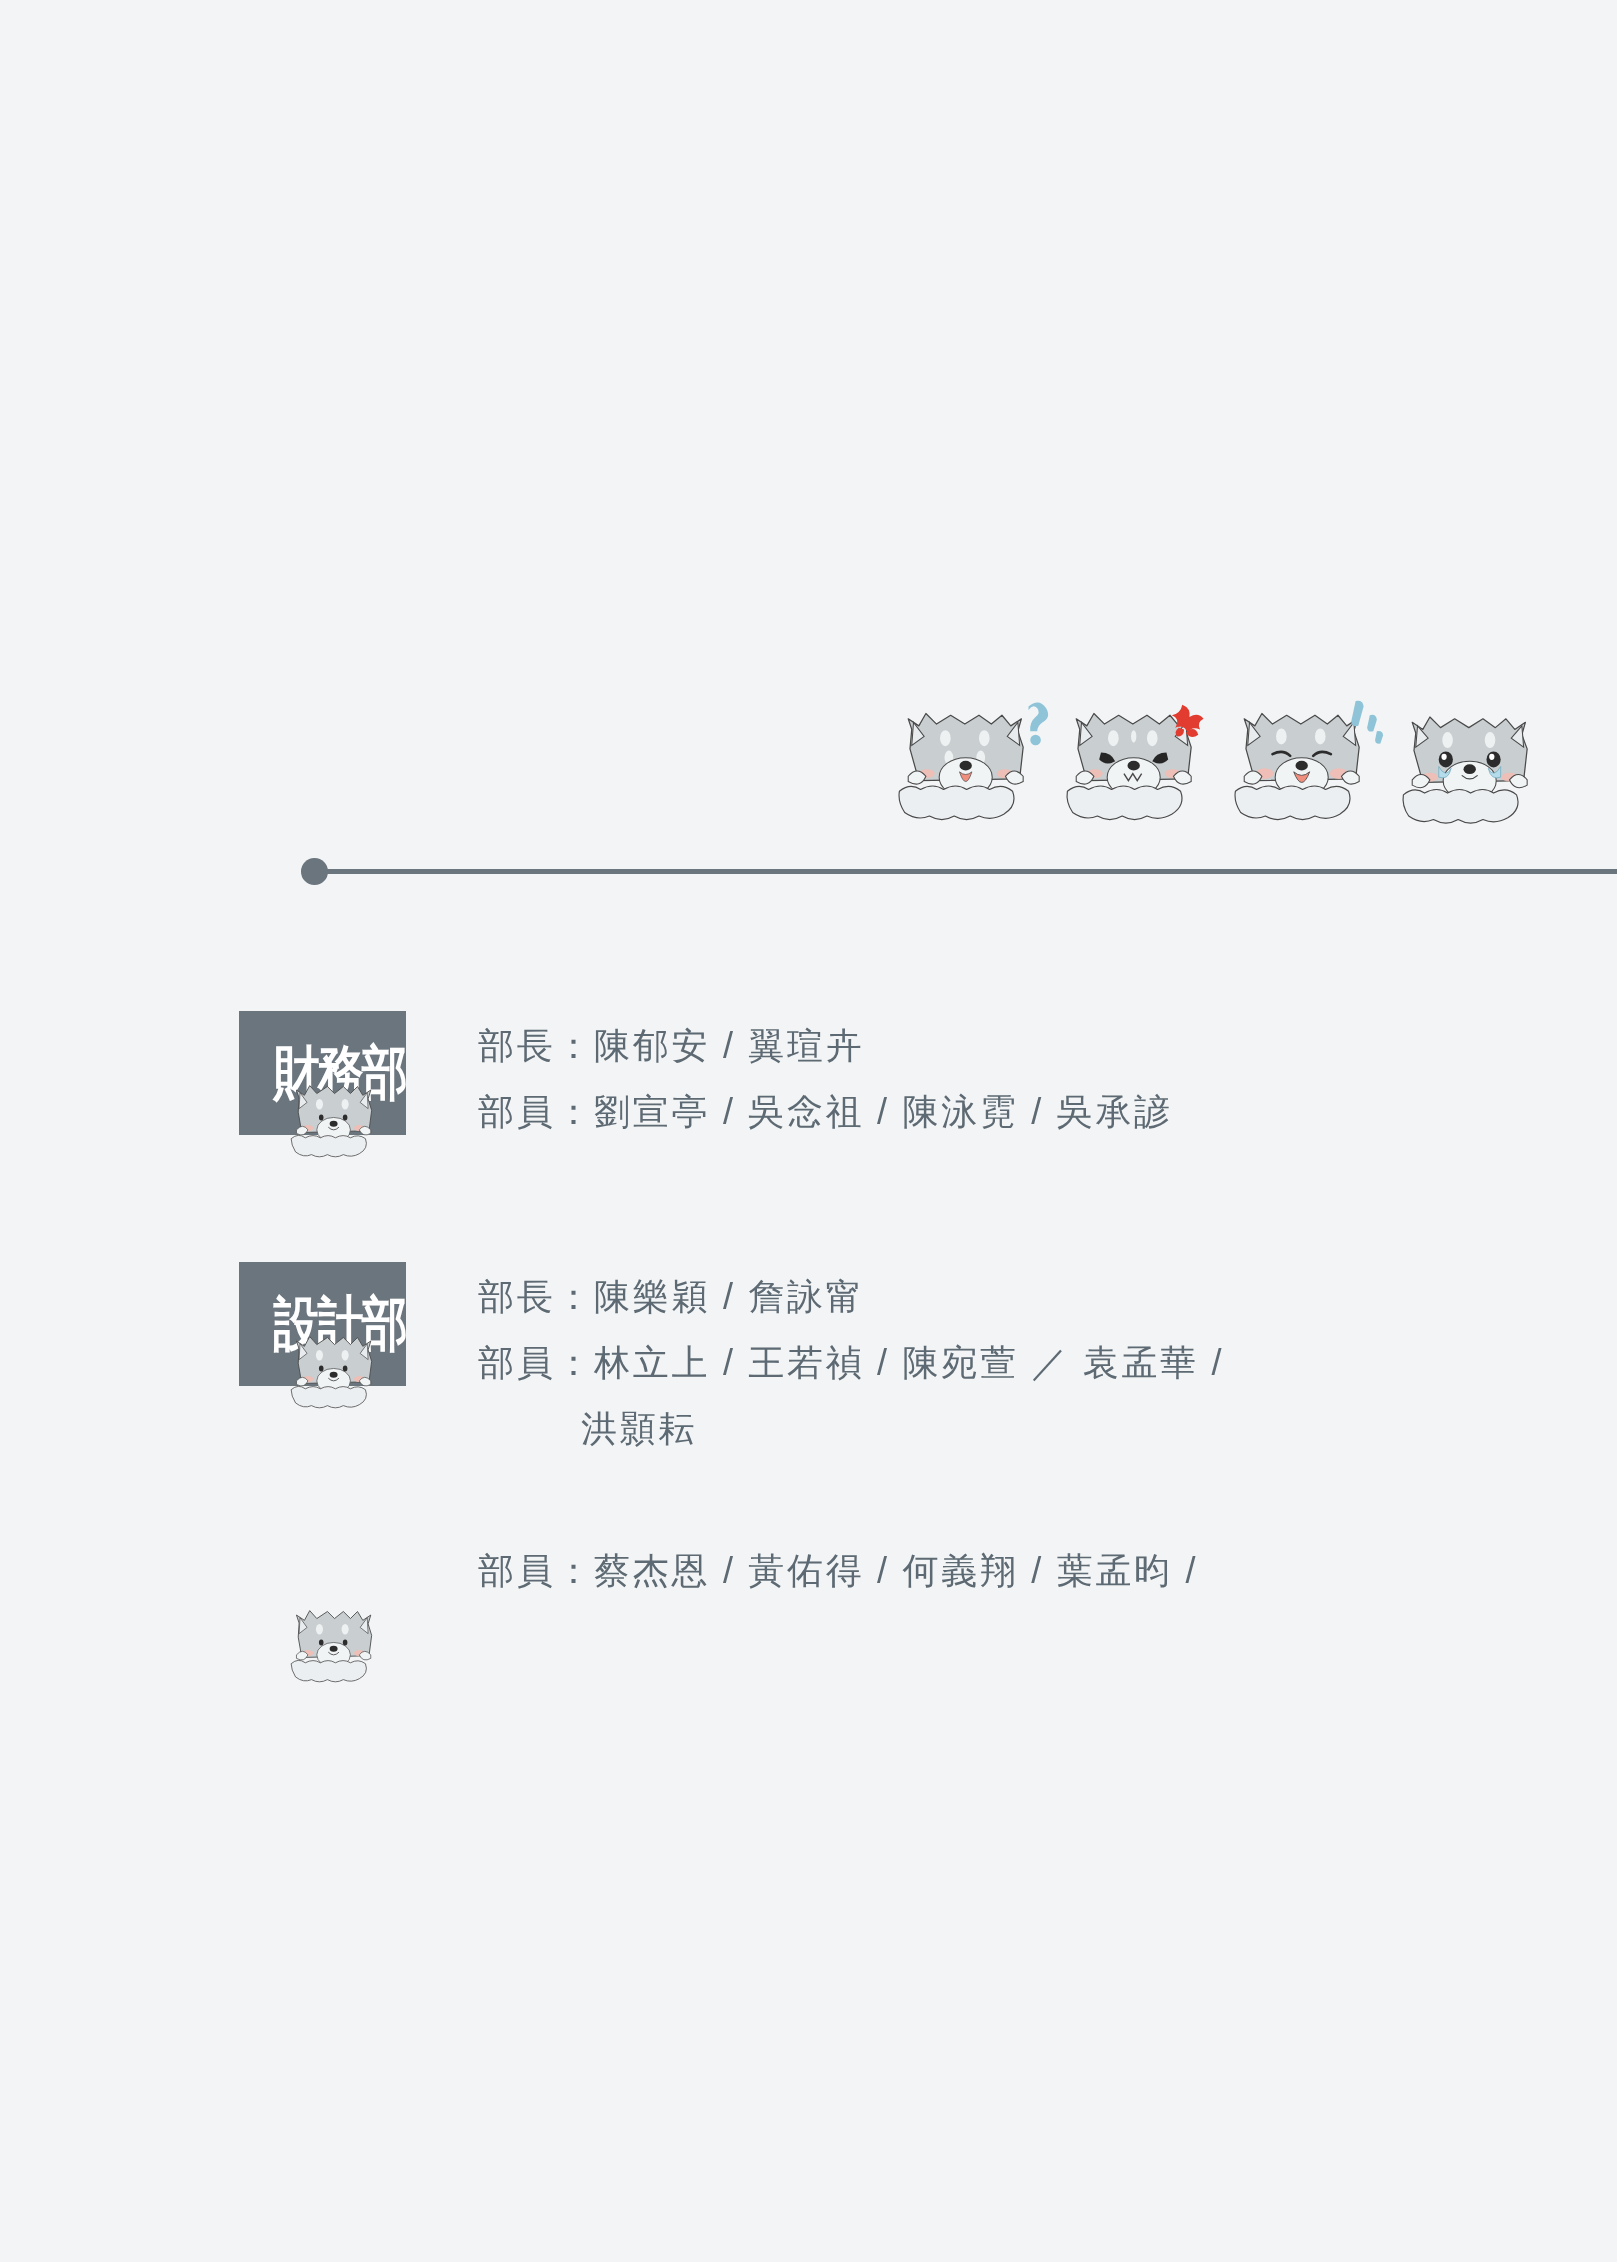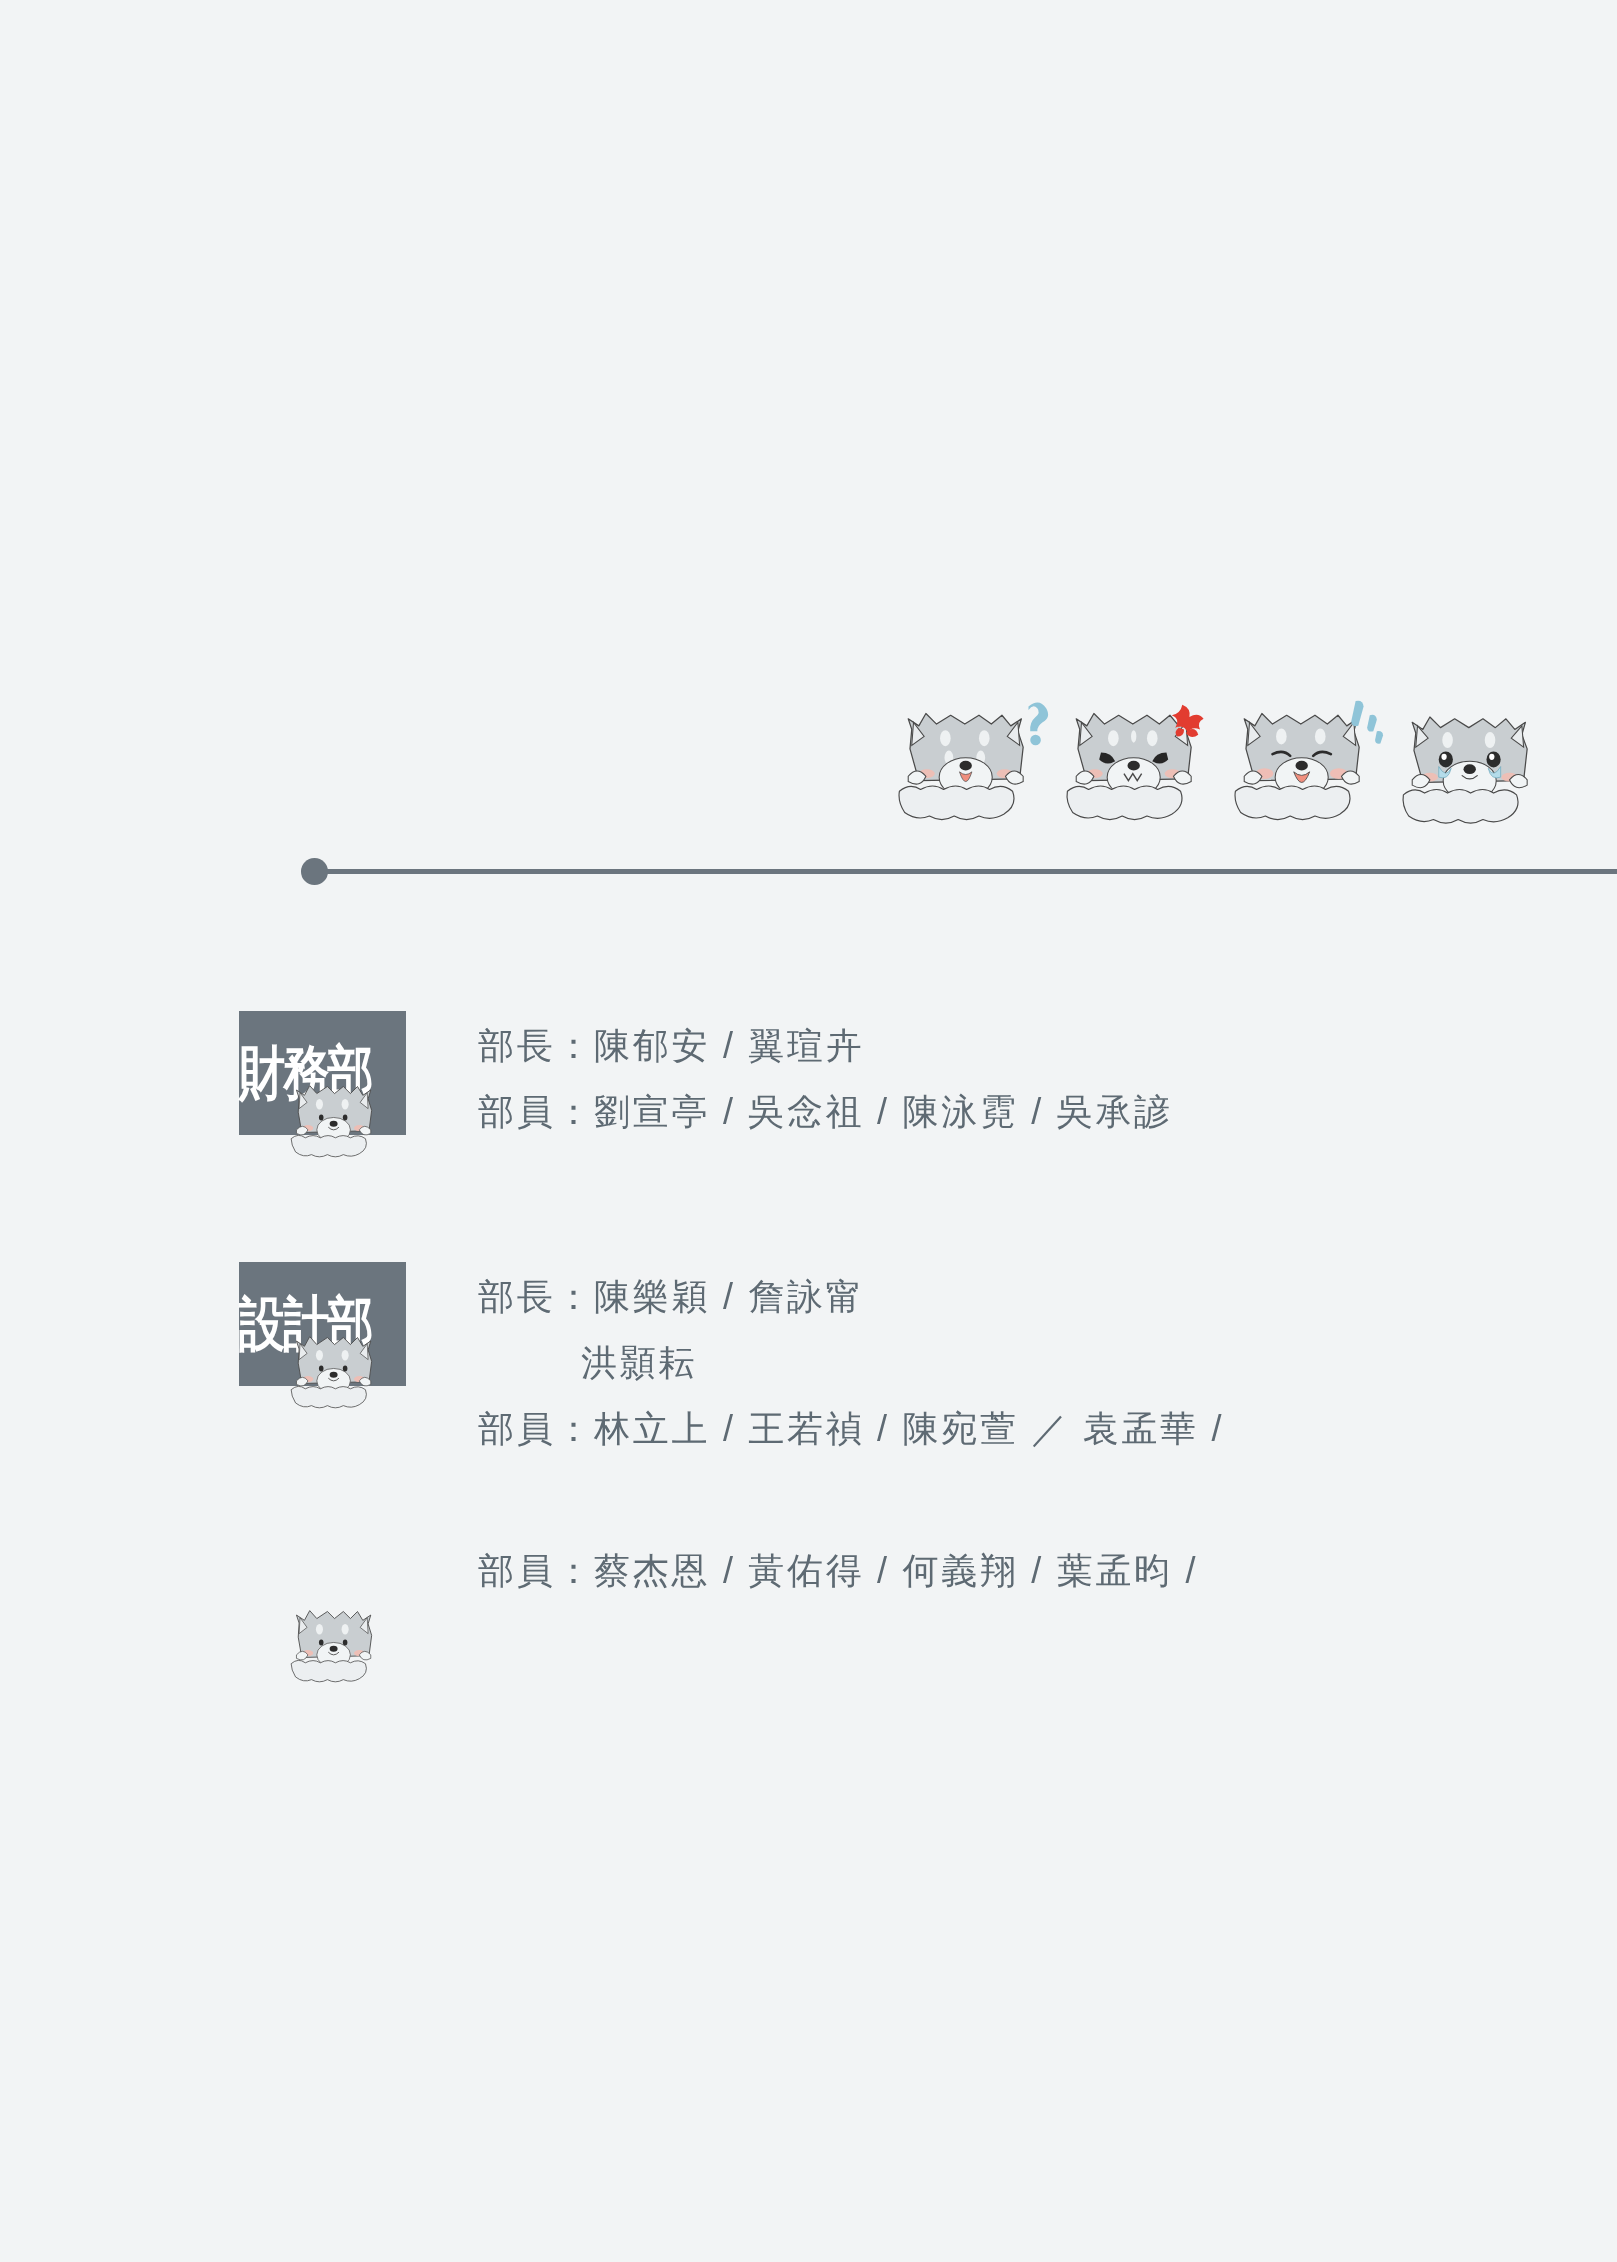--- a/index.html
+++ b/index.html
@@ -79,21 +79,21 @@
     flex: 0 0 239px;
     margin-left: 239px;
   }
   .badge {
     width: 167px;
     height: 124px;
     background: #6b757e;
     position: relative;
     display: flex;
     align-items: center;
-    justify-content: flex-start;
+    justify-content: flex-end;
   }
   .badge-label {
     color: #ffffff;
     font-size: 46px;
     font-weight: bold;
     letter-spacing: -1.8px;
     line-height: 1;
     white-space: nowrap;
     transform: scaleY(1.28);
     font-family: "Liberation Sans", "DejaVu Sans", sans-serif;
@@ -293,22 +293,22 @@
         <path d="M51 59 q6 6 12 0" fill="none" stroke="#4a4a4a" stroke-width="1"></path>
         <ellipse cx="28" cy="60" rx="6" ry="3.4" fill="#f3bcb2" opacity="0.85"></ellipse>
         <ellipse cx="86" cy="60" rx="6" ry="3.4" fill="#f3bcb2" opacity="0.85"></ellipse>
         <path d="M15 62 q7 -8 13 0 q-4 9 -13 4Z" fill="#f1f4f5" stroke="#4a4a4a" stroke-width="0.8"></path>
         <path d="M99 62 q-7 -8 -13 0 q4 9 13 4Z" fill="#f1f4f5" stroke="#4a4a4a" stroke-width="0.8"></path>
         <path d="M9 72 q8 -7 16 -1 q9 -5 17 0 q9 -5 17 0 q9 -5 17 0 q9 -5 17 1 q4 11 -7 17 q-9 5 -18 1 q-9 5 -18 0 q-9 5 -18 0 q-9 4 -18 -3 q-5 -8 -5 -15Z" fill="#eceff1" stroke="#4a4a4a" stroke-width="0.9" stroke-linejoin="round"></path>
       </svg>
     </div>
     <div class="dept-text">
       <div class="dept-line">部長：陳樂穎 / 詹詠甯</div>
+      <div class="dept-line">部員：林立上 / 王若禎 / 陳宛萱 ／ 袁孟華 /</div>
       <div class="dept-line indent">洪顥耘</div>
-      <div class="dept-line">部員：林立上 / 王若禎 / 陳宛萱 ／ 袁孟華 /</div>
     </div>
   </div>
 
   <div class="dept-row">
     <div class="badge-wrap">
       <svg class="badge-cat" viewBox="0 0 116 104">
         <g fill="#c9ced1" stroke="#4a4a4a" stroke-width="1" stroke-linejoin="round">
           <path d="M18 26 L15 17 L24 23 L30 12 L38 21 L50 13 L58 21 L68 13 L76 21 L84 13 L90 23 L99 17 L96 27 L100 40 L97 63 L21 65 L17 42 Z"></path>
         </g>
         <path d="M19 20 L18 38 L27 31 Z" fill="#e9ecee" stroke="#4a4a4a" stroke-width="0.8"></path>

